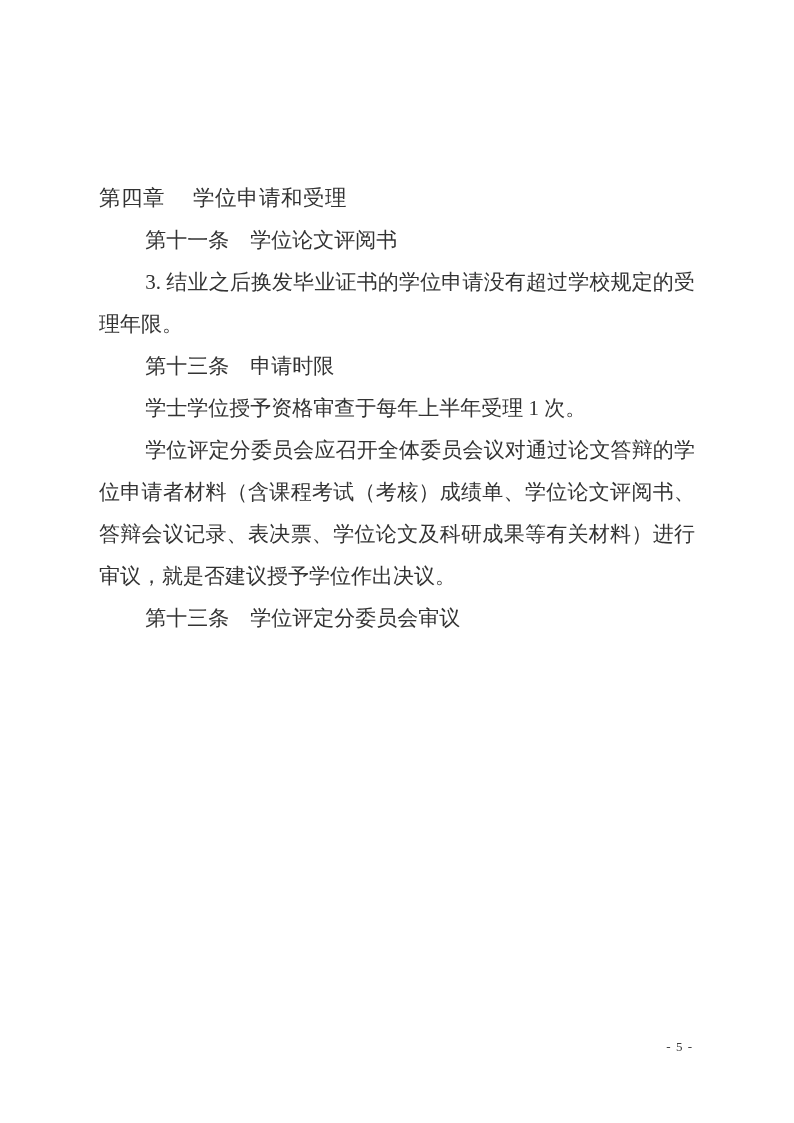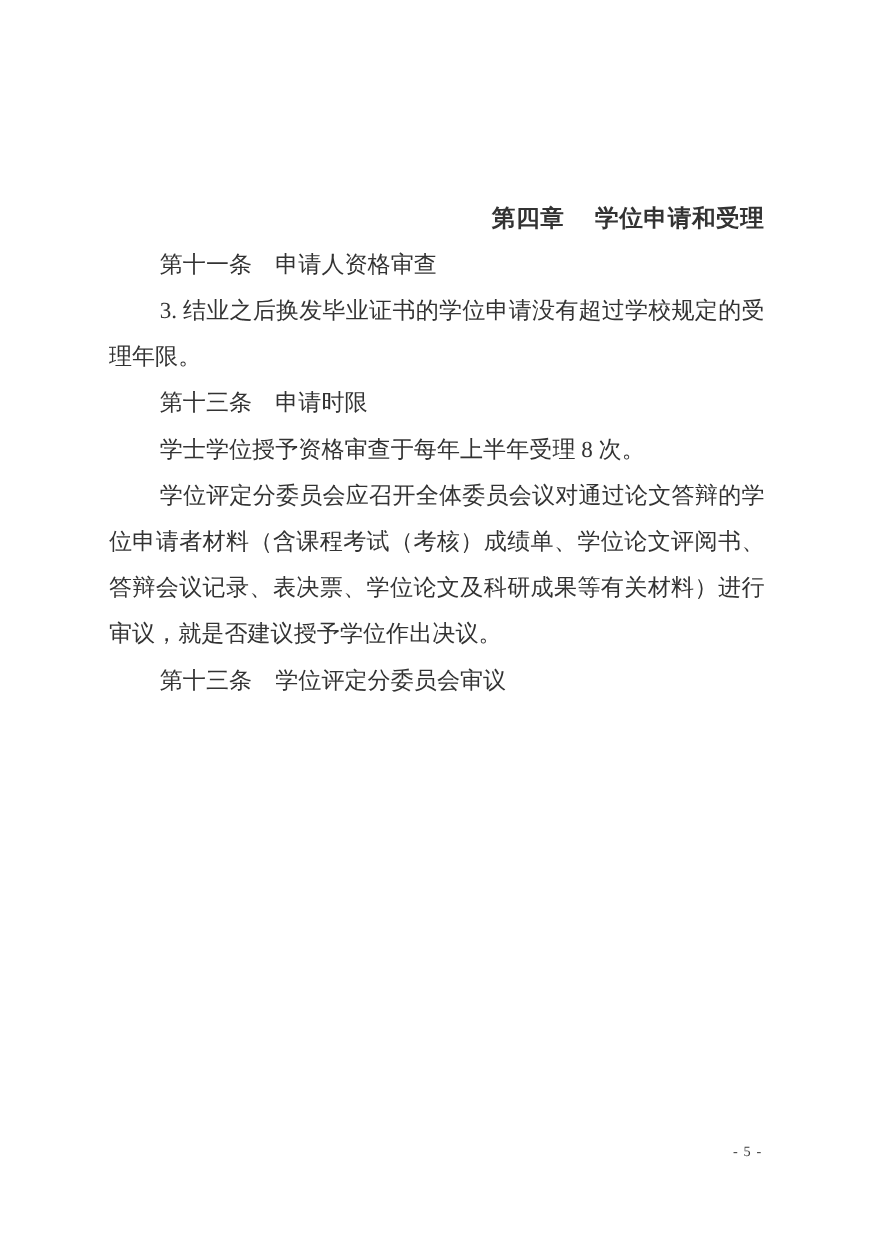--- a/index.html
+++ b/index.html
@@ -22,22 +22,22 @@
     left: 99px;
     top: 177px;
     width: 596px;
     font-size: 21px;
     line-height: 42px;
     text-align: justify;
   }
   .chapter-heading {
     margin: 0;
     font-size: 21.5px;
-    font-weight: bold;
-    text-align: right;
+    font-weight: normal;
+    text-align: left;
     text-indent: 0;
     letter-spacing: 0.5px;
   }
   .chapter-heading.with-gap {
     margin-top: 42px;
   }
   .para {
     margin: 0;
     text-indent: 2.2em;
   }
@@ -55,29 +55,29 @@
   }
 </style>
 </head>
 <body>
 
 <div class="page">
   <div class="content">
 
     <h2 class="chapter-heading">第四章　 学位申请和受理</h2>
 
-    <p class="para">第十一条　申请人资格审查</p>
+    <p class="para">第十一条　学位论文评阅书</p>
 
 
 
     <p class="para">3. 结业之后换发毕业证书的学位申请没有超过学校规定的受理年限。</p>
 
     <p class="para">第十三条　申请时限</p>
 
-    <p class="para">学士学位授予资格审查于每年上半年受理 8 次。</p>
+    <p class="para">学士学位授予资格审查于每年上半年受理 1 次。</p>
 
 
 
     <p class="para">学位评定分委员会应召开全体委员会议对通过论文答辩的学位申请者材料（含课程考试（考核）成绩单、学位论文评阅书、答辩会议记录、表决票、学位论文及科研成果等有关材料）进行审议，就是否建议授予学位作出决议。</p>
 
     <p class="para">第十三条　学位评定分委员会审议</p>
 
 
   </div>
 

